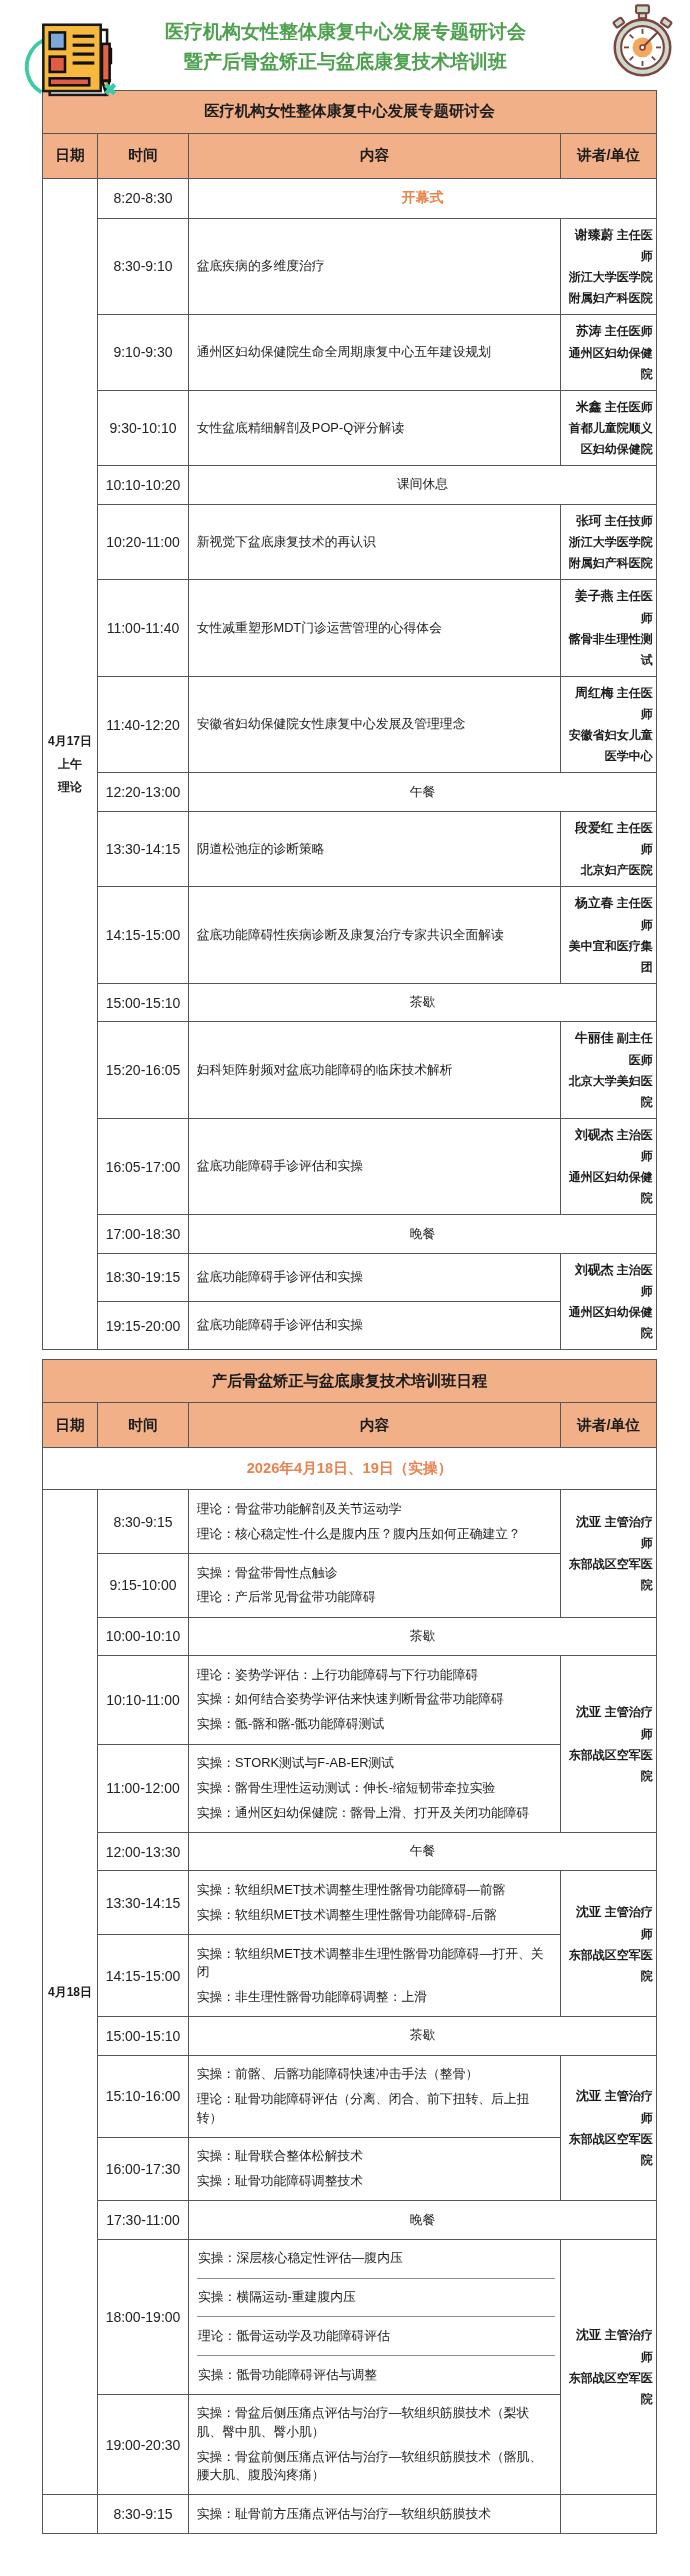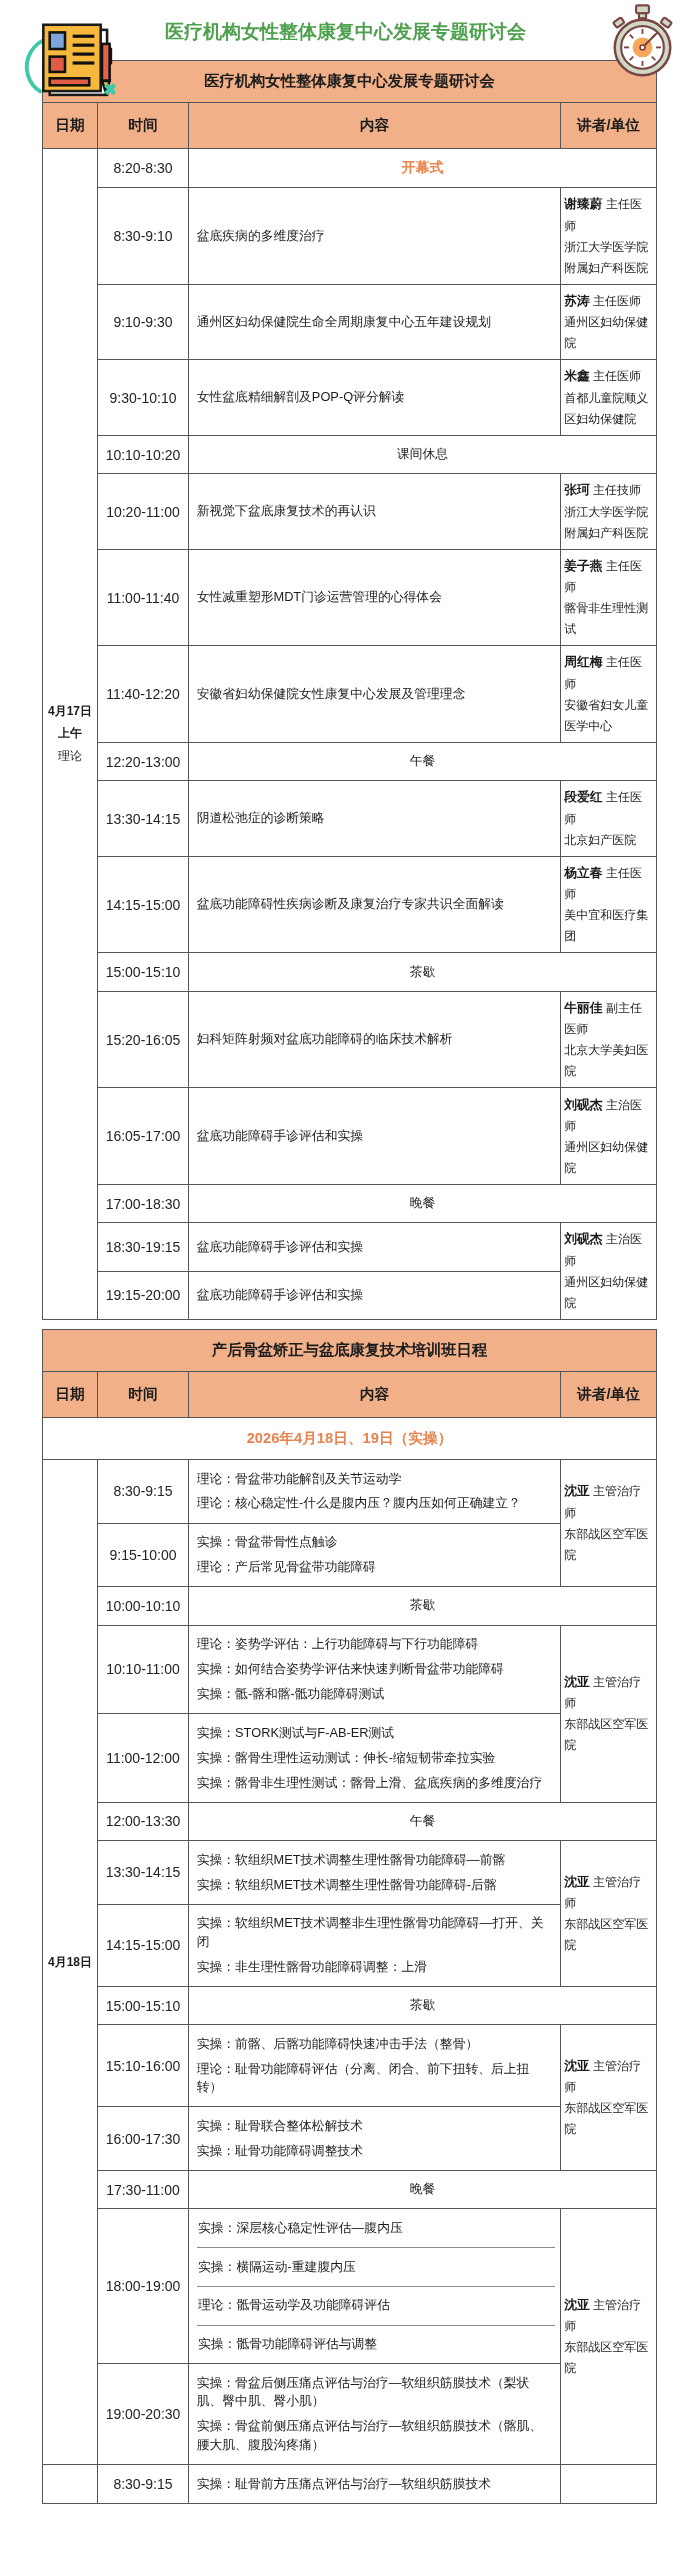--- a/index.html
+++ b/index.html
@@ -18,30 +18,30 @@
 
   
   table.sched{border-collapse:collapse;table-layout:fixed;width:615px;margin:9px 0 0 42px;
               border:1.9px solid #151515;}
   table.sched td{border:1.3px solid #565656;vertical-align:middle;word-break:break-all;}
   td.tbltitle{background:#f1b088;font-weight:bold;font-size:15.3px;text-align:center;
               padding:10.2px 5.1px;border:1.9px solid #151515;}
   td.colhead{background:#f1b088;font-weight:bold;font-size:14.7px;text-align:center;padding:12.8px 3.8px;
              border:1.9px solid #151515;margin-left:20px;}
   td.datecell{text-align:center;font-weight:bold;font-size:12px;line-height:1.9;padding:3.8px 1.3px;}
-  td.datecell .light{font-weight:normal;}
+  td.datecell .light{font-weight:bold;}
   td.timecell{text-align:center;font-size:14px;padding:9px 1.9px;color:#232323;}
   td.contentcell{font-size:12.8px;padding:6.4px 5.1px 6.4px 7.7px;line-height:1.45;}
   .cline{padding:3.2px 0;}
   td.contentcell.sub{padding:0 5.1px 0 7.7px;}
   td.contentcell.sub .cline{border-top:1.3px solid #8b8b8b;padding:9.6px 0 9.6px 1.3px;}
   td.contentcell.sub .cline:first-child{border-top:none;}
   td.breakcell{text-align:center;font-size:12.8px;padding:10.2px 2.6px;}
   td.breakcell.accent{color:#e7864d;font-weight:bold;font-size:14px;}
-  td.speakercell{text-align:left;font-size:12px;line-height:1.75;padding:5.1px 3.2px;}
+  td.speakercell{text-align:right;font-size:12px;line-height:1.75;padding:5.1px 3.2px;font-weight:bold;}
   td.speakercell b{font-size:12.8px;}
   td.subheader{color:#e8824f;font-weight:bold;font-size:14.7px;text-align:center;padding:11px 7px;}
   tr.blockstart > td{border-top:1.9px solid #151515;}
 </style>
 </head>
 <body>
 
 <div class="pagehead">
 
   <span class="corner tl">
@@ -83,20 +83,21 @@
           <line x1="37" y1="74" x2="32" y2="79"></line>
       </g>
       <line x1="50" y1="61" x2="71" y2="40" stroke="#7a4545" stroke-width="3"></line>
       <circle cx="50" cy="61" r="3.4" fill="#fff" stroke="#7a4545" stroke-width="2.4"></circle>
     </svg>
   </span>
 
 
   <div class="titles">
     <div>医疗机构女性整体康复中心发展专题研讨会</div>
+    <div>暨产后骨盆矫正与盆底康复技术培训班</div>
   </div>
 </div>
 
 <div id="tables-mount">
     <table class="sched">
       <colgroup>
         <col style="width: 55px;">
         <col style="width: 91px;">
         <col style="width: 372px;">
         <col>
@@ -309,21 +310,21 @@
           <td class="speakercell" rowspan="2">
             <div><b>沈亚</b>&nbsp;主管治疗师</div>
             <div>东部战区空军医院</div>
           </td>
         </tr>
         <tr>
           <td class="timecell">11:00-12:00</td>
           <td class="contentcell">
             <div class="cline">实操：STORK测试与F-AB-ER测试</div>
             <div class="cline">实操：髂骨生理性运动测试：伸长-缩短韧带牵拉实验</div>
-            <div class="cline">实操：髂骨非生理性测试：髂骨上滑、盆底疾病的多维度治疗</div>
+            <div class="cline">实操：通州区妇幼保健院：髂骨上滑、打开及关闭功能障碍</div>
           </td>
         </tr>
         <tr>
           <td class="timecell">12:00-13:30</td>
           <td class="breakcell" colspan="2">午餐</td>
         </tr>
         <tr>
           <td class="timecell">13:30-14:15</td>
           <td class="contentcell">
             <div class="cline">实操：软组织MET技术调整生理性髂骨功能障碍—前髂</div>

